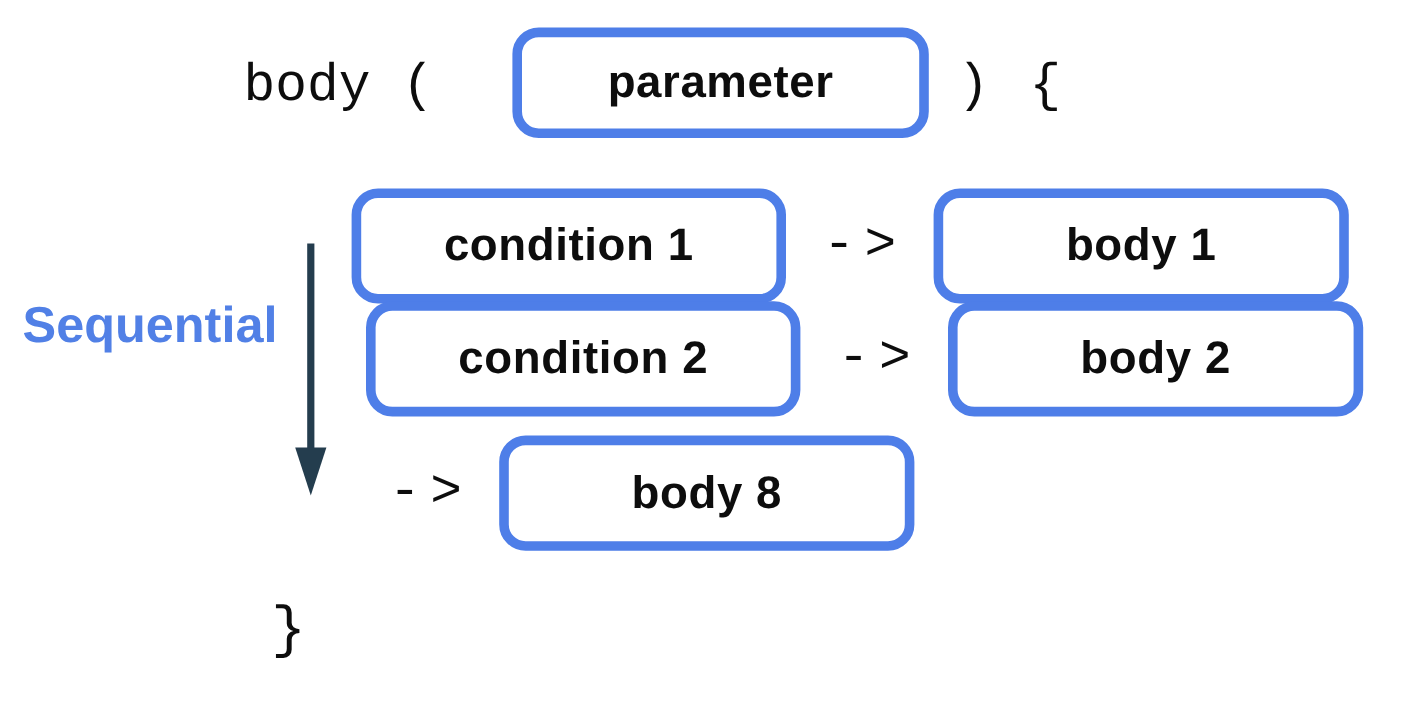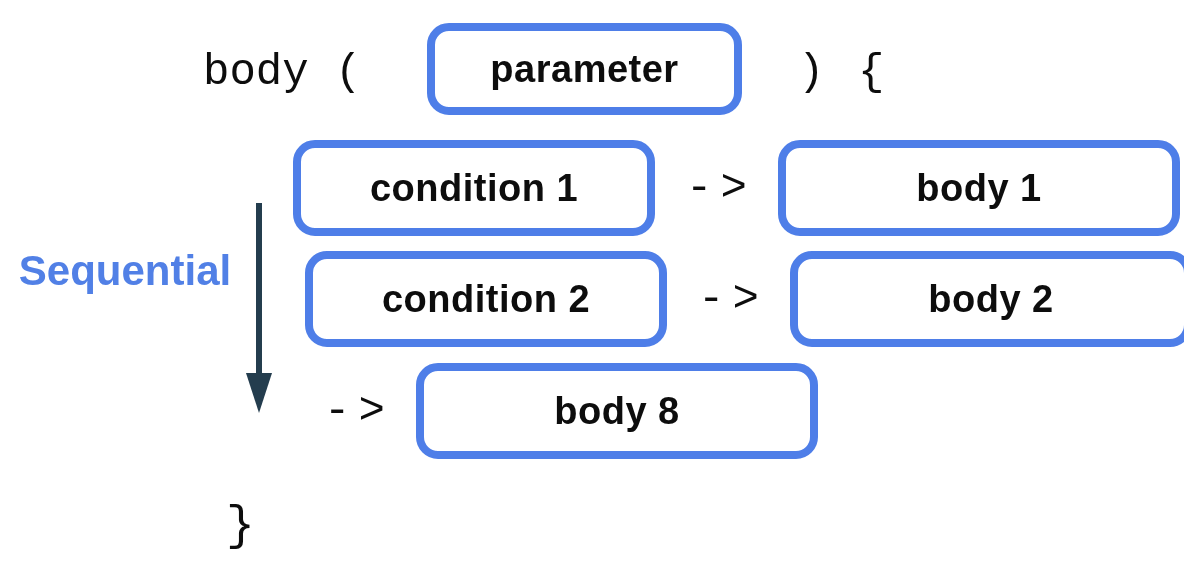--- a/index.html
+++ b/index.html
@@ -37,31 +37,31 @@
   .box-label {
     font-family: "Liberation Sans", sans-serif;
     font-weight: 700;
     font-size: 38px;
     color: var(--text-dark);
     letter-spacing: 0.5px;
   }
   .param-box {
     position: absolute;
     left: 427px; top: 23px;
-    width: 315px; height: 92px;
+    width: 347px; height: 92px;
   }
   .branch-row {
     position: absolute;
     left: 293px;
     width: 835px; height: 96px;
     display: flex;
     align-items: center;
   }
   .cond-box { width: 362px; height: 96px; flex: 0 0 auto; }
-  .body-box { width: 402px; height: 96px; flex: 0 0 auto; }
+  .body-box { width: 346px; height: 96px; flex: 0 0 auto; }
   .arrow-cell {
     width: 123px; height: 96px;
     flex: 0 0 auto;
     display: flex;
     align-items: center;
     justify-content: center;
   }
   .arrow-token {
     font-family: "Liberation Mono", monospace;
     font-size: 44px;
@@ -92,21 +92,21 @@
 
   <span class="code" style="left:203px; top:50px;">body (</span>
 
   <div class="box param-box">
     <span class="box-label">parameter</span>
   </div>
 
   <span class="code" style="left:798px; top:50px;">)</span>
   <span class="code" style="left:858px; top:50px;">{</span>
 
-  <div class="branch-row" style="top:140px;">
+  <div class="branch-row" style="top:157px;">
     <div class="box cond-box">
       <span class="box-label">condition 1</span>
     </div>
     <div class="arrow-cell">
       <span class="arrow-token">-&gt;</span>
     </div>
     <div class="box body-box">
       <span class="box-label">body 1</span>
     </div>
   </div>

